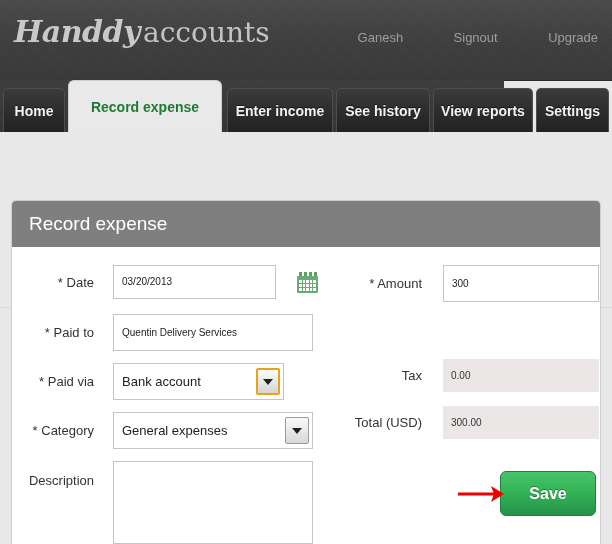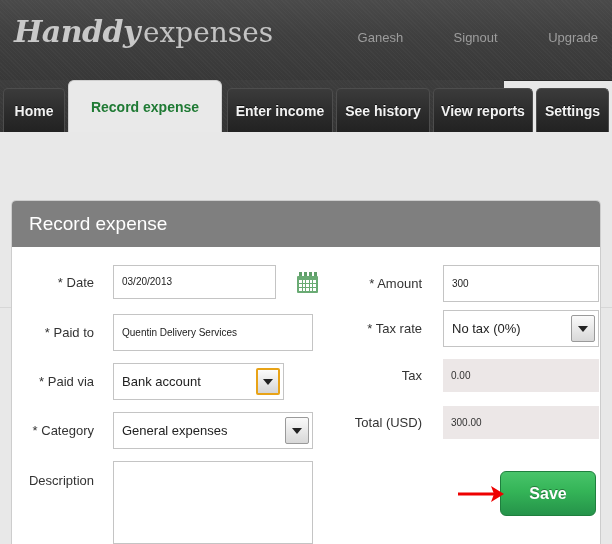--- a/index.html
+++ b/index.html
@@ -183,21 +183,21 @@
   
   .arrow-ann{position:absolute;pointer-events:none;}
 </style>
 </head>
 <body>
 
 <div class="app">
 
   <div class="header">
     <div class="logo">
-      <span class="script">Handdy</span><span class="plain">expenses</span>
+      <span class="script">Handdy</span><span class="plain">accounts</span>
     </div>
     <div class="toplinks">
       <a class="toplink">Ganesh</a>
       <a class="toplink">Signout</a>
       <a class="toplink">Upgrade</a>
     </div>
   </div>
 
   <div class="tabbar">
     <div class="tab" style="left:3px;width:62px;">Home</div>
@@ -274,29 +274,20 @@
       <div class="row" style="left:0;top:214px;align-items:flex-start;">
         <div class="lbl" style="width:82px;padding-top:12px;">Description</div>
         <textarea class="ta" style="width: 200px; height: 83px; margin-left: 11px;" placeholder=""></textarea>
       </div>
 
       <div class="row" style="left:310px;top:18px;">
         <div class="lbl" style="width:100px;">* Amount</div>
         <input class="inp" style="width: 156px; margin-left: 13px; height: 37px; line-height: 37px;" value="300">
       </div>
 
-      <div class="row" style="left:310px;top:63px;">
-        <div class="lbl" style="width:100px;">* Tax rate</div>
-        <span class="sel-wrap" style="margin-left:13px;">
-          <select class="sel" style="width:156px;height:37px;line-height:35px;"><option>No tax (0%)</option><option>Standard (10%)</option><option>Reduced (5%)</option></select>
-          <span class="arrowbox" style="top:5px;height:27px;">
-              <span class="caret"></span>
-            </span>
-        </span>
-      </div>
 
       <div class="row" style="left:310px;top:112px;">
         <div class="lbl" style="width:100px;">Tax</div>
         <div class="inp ro" style="width:156px;margin-left:13px;height:33px;line-height:33px;">0.00</div>
       </div>
 
       <div class="row" style="left:310px;top:159px;">
         <div class="lbl" style="width:100px;">Total (USD)</div>
         <div class="inp ro" style="width:156px;margin-left:13px;height:33px;line-height:33px;">300.00</div>
       </div>

